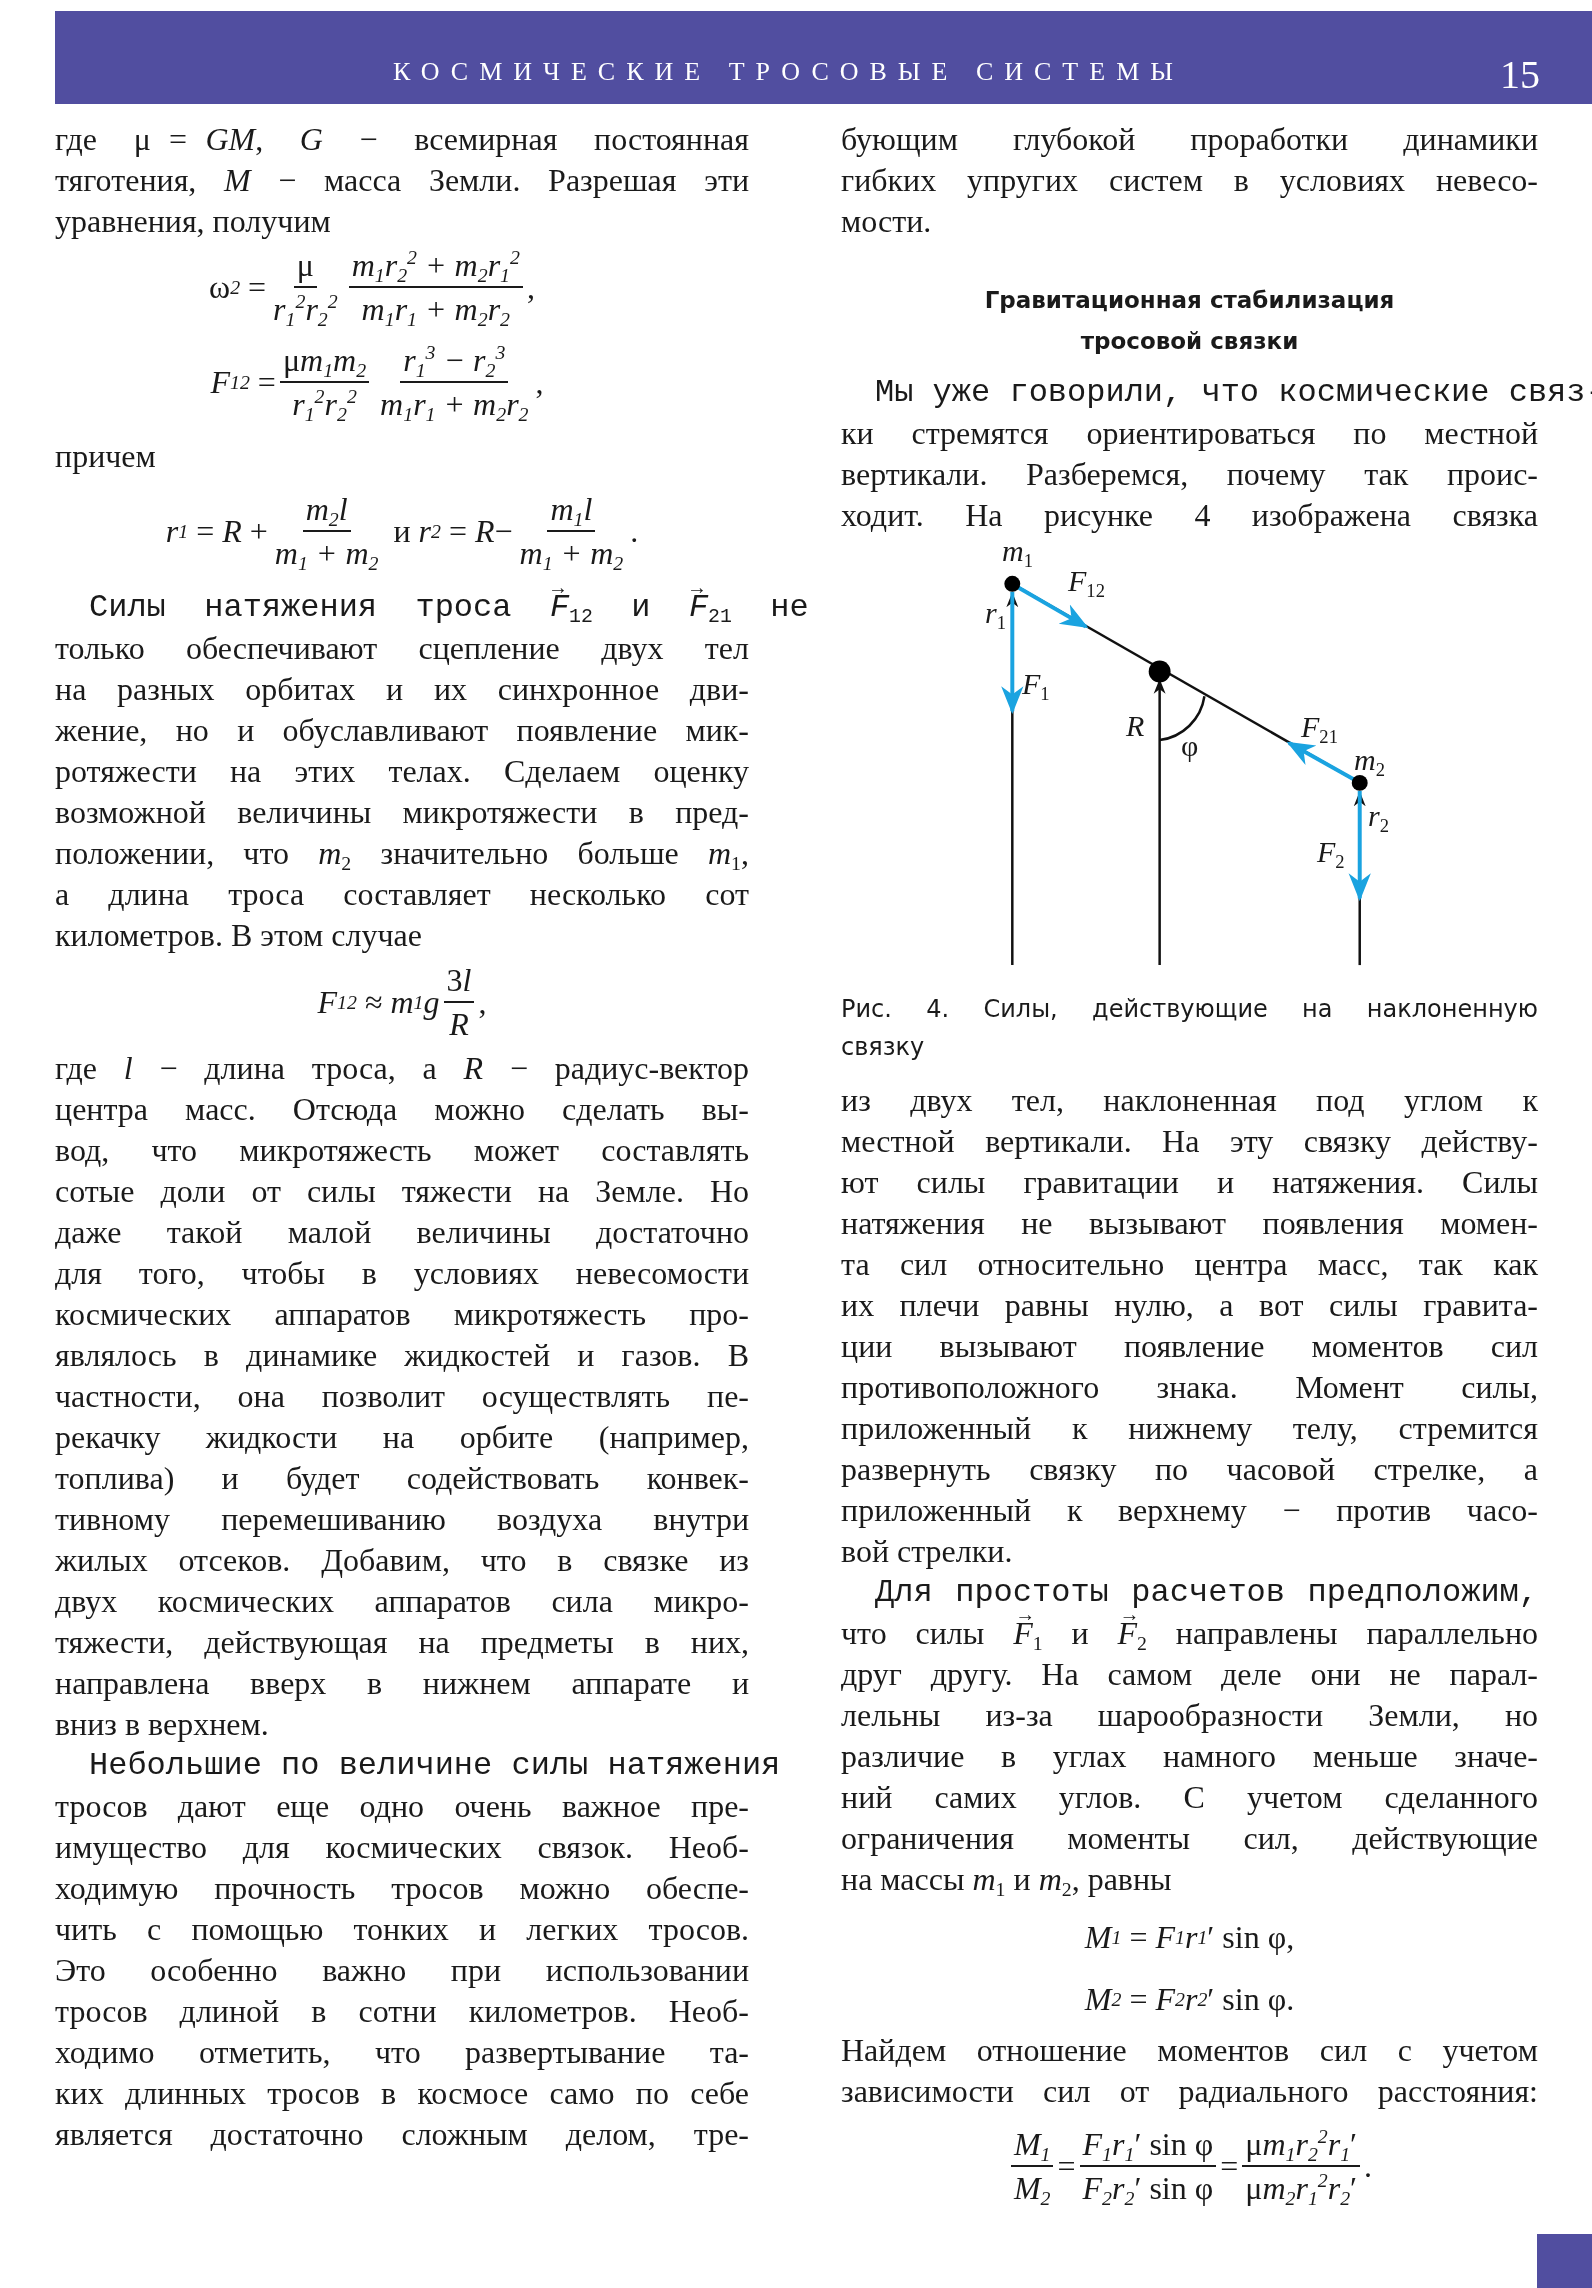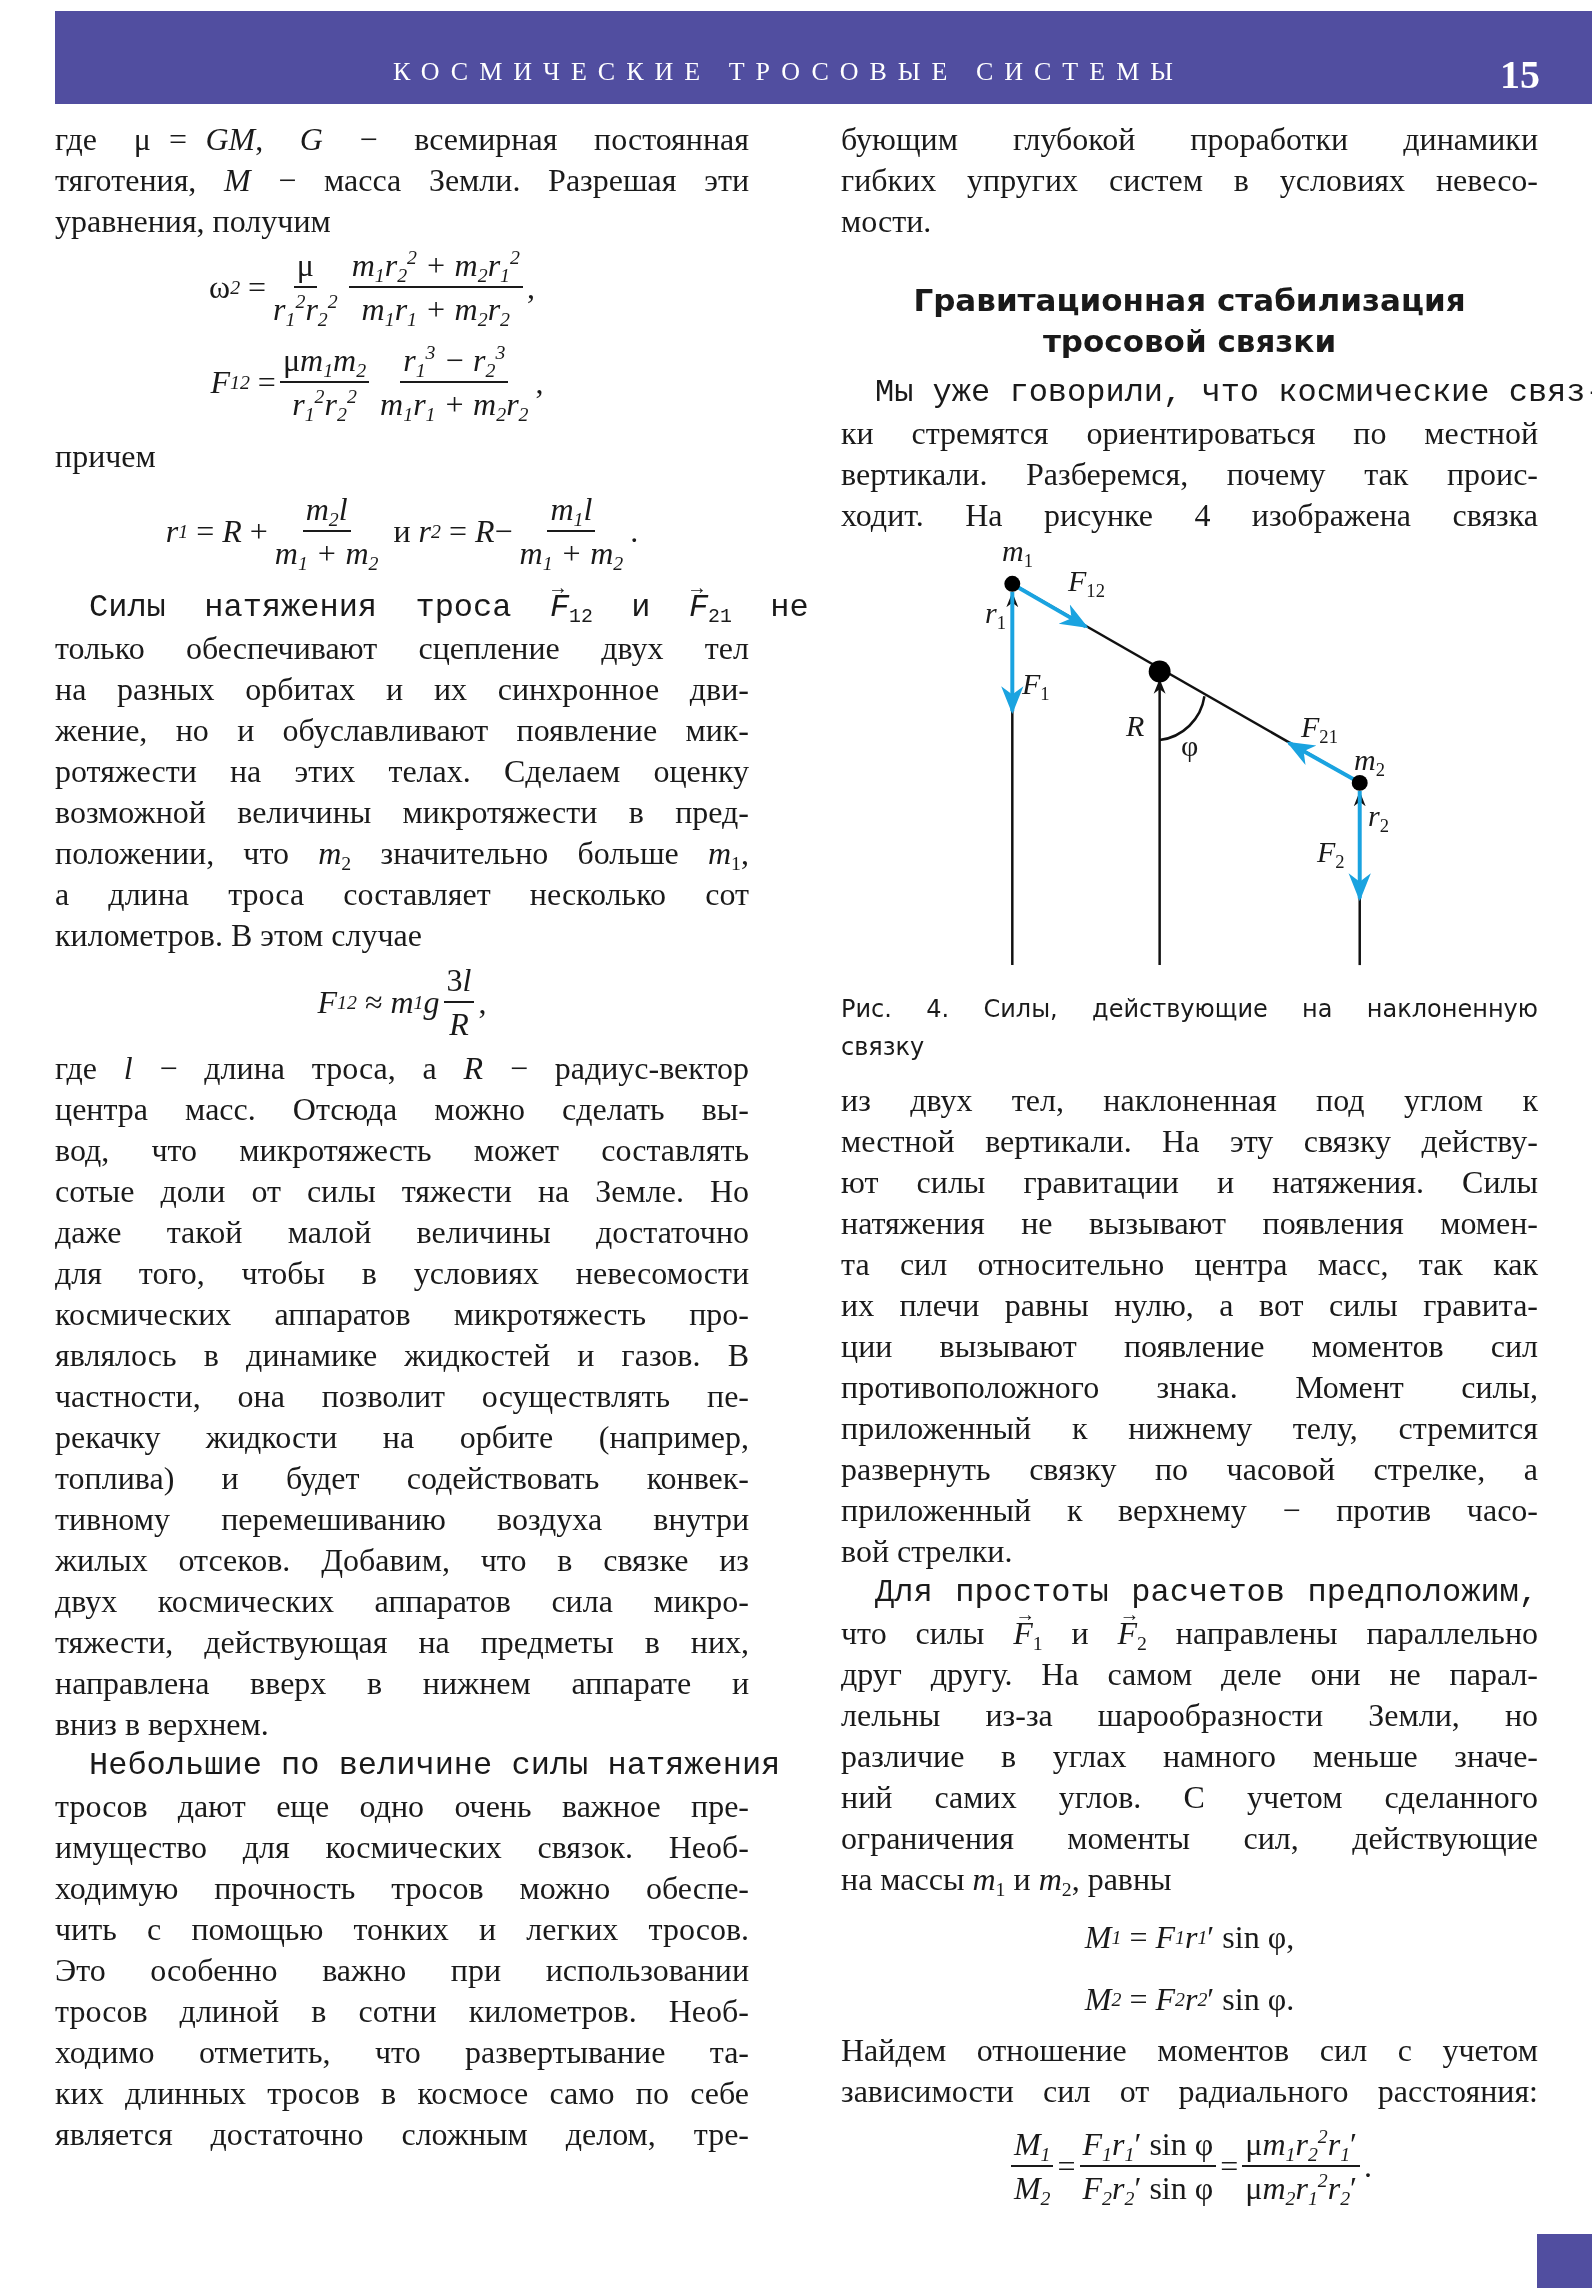--- a/index.html
+++ b/index.html
@@ -1,42 +1,42 @@
 <!DOCTYPE html>
 <html><head>
 <meta charset="utf-8">
 <style>
   html, body { margin: 0; padding: 0; background: #ffffff; }
   body { width: 1592px; height: 2289px; position: relative; overflow: hidden;
          font-family: "Liberation Serif", "DejaVu Serif", serif; color: #1a1a1a; }
   .header-band { position: absolute; left: 55px; top: 11px; width: 1537px; height: 93px; background: #514ea0; }
   .running-head { position: absolute; left: 338px; top: 46px; color: #ffffff; font-size: 26px;
                   letter-spacing: 11px; font-family: "Liberation Serif", serif; white-space: nowrap; }
-  .page-number { position: absolute; right: 52px; top: 40px; color: #ffffff; font-size: 40px; font-weight: bold; }
+  .page-number { position: absolute; right: 52px; top: 40px; color: #ffffff; font-size: 40px; }
   .corner-block { position: absolute; left: 1537px; top: 2234px; width: 55px; height: 55px; background: #514ea0; }
 
   .col { position: absolute; font-size: 32px; line-height: 41px; }
   .col-left { left: 55px; top: 119px; width: 694px; }
   .col-right { left: 841px; top: 119px; width: 697px; }
   .ln { display: block; text-align: justify; text-align-last: justify; white-space: nowrap; height: 41px; }
   .ln.last { text-align-last: left; }
   .ln.indent { padding-left: 34px; font-family: Liberation Mono, monospace; }
   i, .it { font-style: italic; }
   sub { font-size: 0.62em; vertical-align: -0.3em; line-height: 0; }
   sup { font-size: 0.62em; vertical-align: 0.6em; line-height: 0; }
   .vec { position: relative; display: inline-block; font-style: italic; }
   .vec::before { content: "→"; position: absolute; left: 2px; top: -19px; font-size: 20px; font-style: normal; }
 
   .formula { display: flex; align-items: center; justify-content: center; font-style: italic; white-space: nowrap; }
   .frac { display: inline-flex; flex-direction: column; align-items: center; vertical-align: middle; margin: 0 4px; }
   .frac .num { padding: 0 3px 2px; border-bottom: 2px solid #1a1a1a; line-height: 38px; }
   .frac .den { padding: 2px 3px 0; line-height: 38px; }
   .up { font-style: normal; }
 
-  .section-title { font-family: "DejaVu Sans", sans-serif; font-weight: bold; font-size: 31px; text-align: center;
+  .section-title { font-family: "DejaVu Sans", sans-serif; font-weight: bold; font-size: 23px; text-align: center;
                    line-height: 41px; margin: 38px 0 10px; }
 
   .figure { position: relative; width: 697px; height: 438px; margin-top: 8px; }
   .figure svg { position: absolute; left: 0; top: 0; }
   .fig-label { position: absolute; font-style: italic; font-size: 30px; font-family: "Liberation Serif", serif; }
   .fig-label sub { font-style: normal; }
   .caption { font-family: "DejaVu Sans", sans-serif; font-size: 24px; line-height: 38px; margin-top: 8px; }
   .caption .ln { height: 38px; }
 </style>
 </head>

